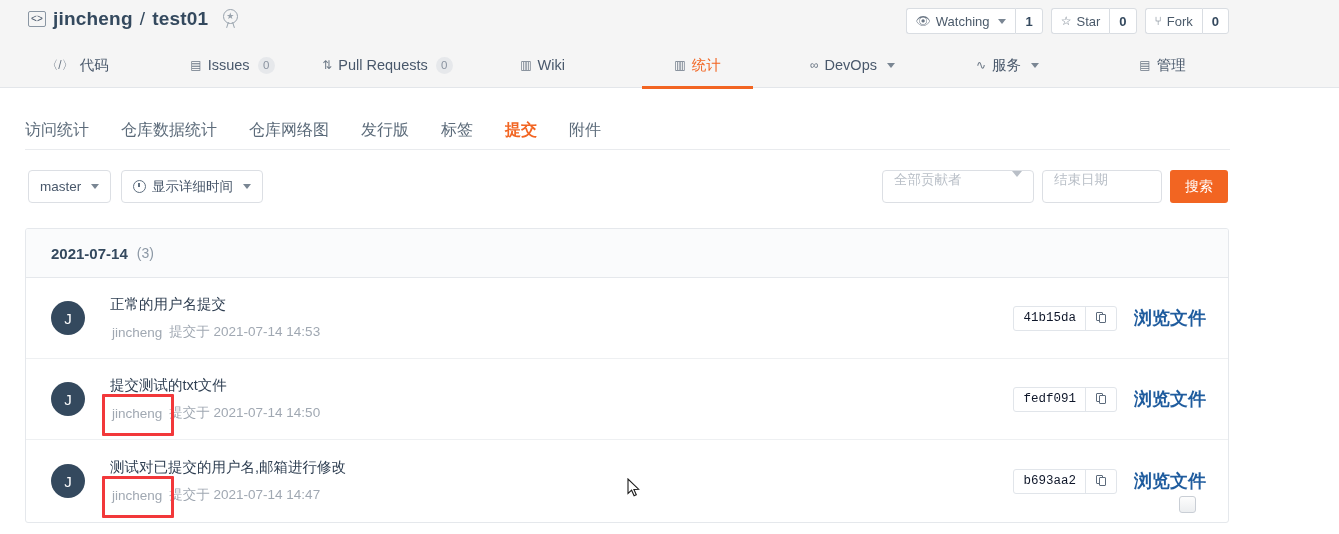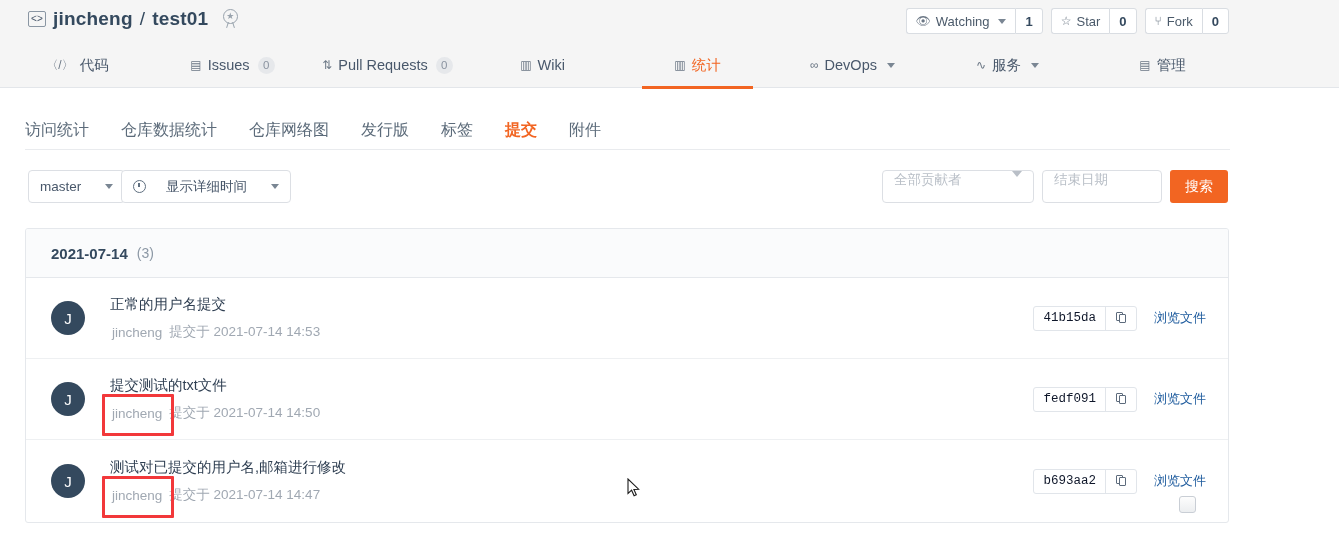--- a/index.html
+++ b/index.html
@@ -98,21 +98,21 @@
   .sub-item {
     font-size: 16px; color: #5c6b7a; padding: 0 16px; cursor: pointer; white-space: nowrap;
   }
   .sub-item:first-child { padding-left: 0; }
   .sub-item.active { color: #f26522; font-weight: bold; }
 
   
   .filter-row { position: absolute; left: 28px; top: 170px; width: 1200px; height: 34px; }
   .pill {
     height: 33px; border: 1px solid #dcdfe4; border-radius: 4px; background: #fff;
-    display: inline-flex; align-items: center; gap: 20px; padding: 0 11px;
+    display: inline-flex; align-items: center; gap: 6px; padding: 0 11px;
     font-size: 13.5px; color: #48576a; cursor: pointer; vertical-align: top;
   }
   .pill.branch { position: absolute; left: 0; top: 0; }
   .pill.timefmt { position: absolute; left: 93px; top: 0; }
   .clock-icon {
     width: 13px; height: 13px; border: 1.4px solid #5f6f80; border-radius: 50%;
     position: relative; display: inline-block;
   }
   .clock-icon::after {
     content: ""; position: absolute; left: 4.3px; top: 2px; width: 1.3px; height: 4.3px;
@@ -183,21 +183,21 @@
   .copy-btn {
     width: 31px; display: flex; align-items: center; justify-content: center;
     border-left: 1px solid #e1e5ea; cursor: pointer;
   }
   .copy-glyph { position: relative; width: 11px; height: 12px; display: inline-block; }
   .copy-glyph i {
     position: absolute; display: block; border: 1.2px solid #5d6b7c; border-radius: 1px;
   }
   .copy-glyph i.back { left: 0; top: 0; width: 7px; height: 9px; }
   .copy-glyph i.front { left: 3px; top: 2px; width: 7px; height: 9px; background: #fff; }
-  .browse-link { font-size: 13px; color: #1f5c9e; font-weight: normal; cursor: pointer; white-space: nowrap; }
+  .browse-link { font-size: 18px; color: #1f5c9e; font-weight: bold; cursor: pointer; white-space: nowrap; }
   .mini-square {
     position: absolute; right: 32px; bottom: 9px; width: 17px; height: 17px;
     border: 1px solid #c9ced5; border-radius: 3px;
     background: linear-gradient(#fdfdfd, #eceef0); cursor: pointer;
   }
 
   
   .cursor { position: absolute; left: 627px; top: 478px; width: 14px; height: 20px; }
 </style>
 </head>

